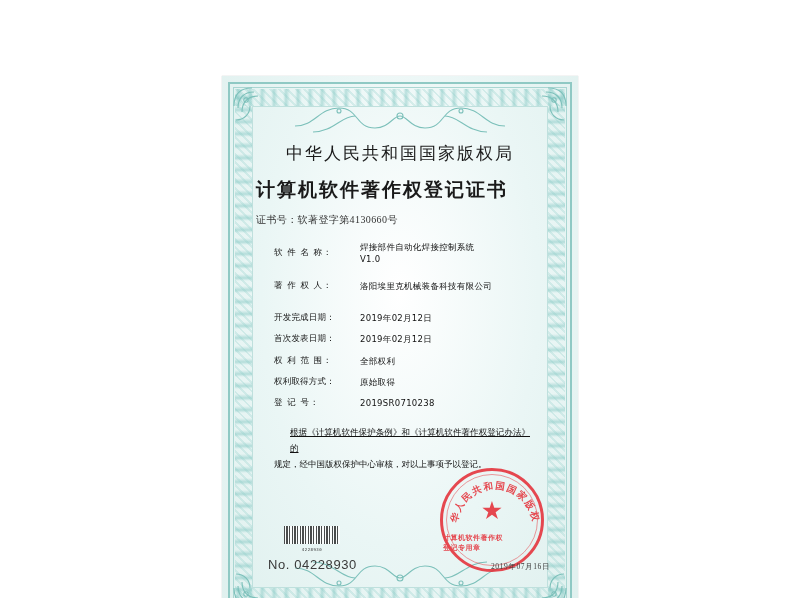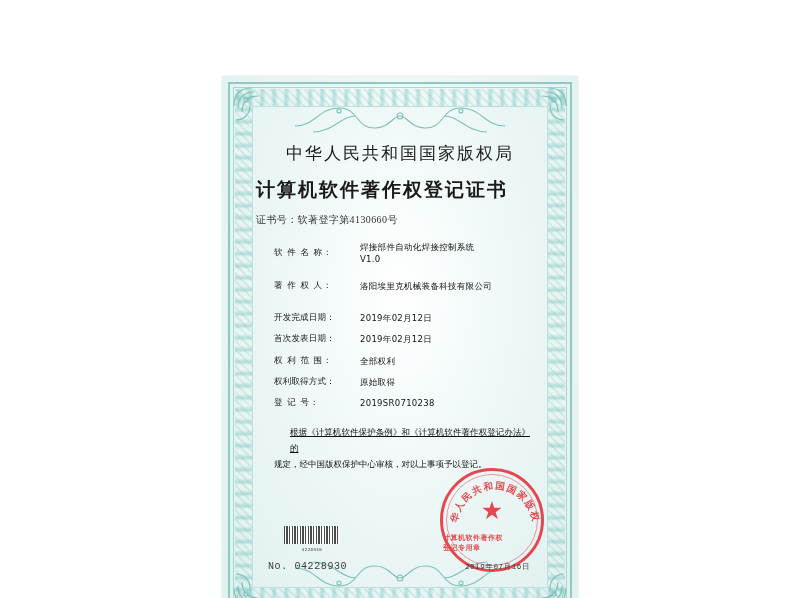--- a/index.html
+++ b/index.html
@@ -292,33 +292,33 @@
     letter-spacing: 0.5px;
     color: #d8343c;
     font-family: "DejaVu Sans", "Liberation Sans", sans-serif;
     font-weight: 700;
   }
 
   .footer-no {
     position: absolute;
     left: 46px;
     bottom: 46px;
-    font-size: 10px;
+    font-size: 13px;
     color: #3a3a3a;
     letter-spacing: 0.6px;
-    font-family: Liberation Mono, monospace;
+    font-family: Liberation Sans, sans-serif;
   }
   .footer-date {
     position: absolute;
-    right: 48px;
+    right: 28px;
     bottom: 46px;
     font-size: 7.5px;
     color: #3a3a3a;
     letter-spacing: 0.6px;
-    font-family: Liberation Mono, monospace;
+    font-family: Liberation Serif, serif;
   }
 </style>
 </head>
 <body>
 
 <div id="page">
 
   <div class="certificate">
 
     <div class="border-outer"></div>

